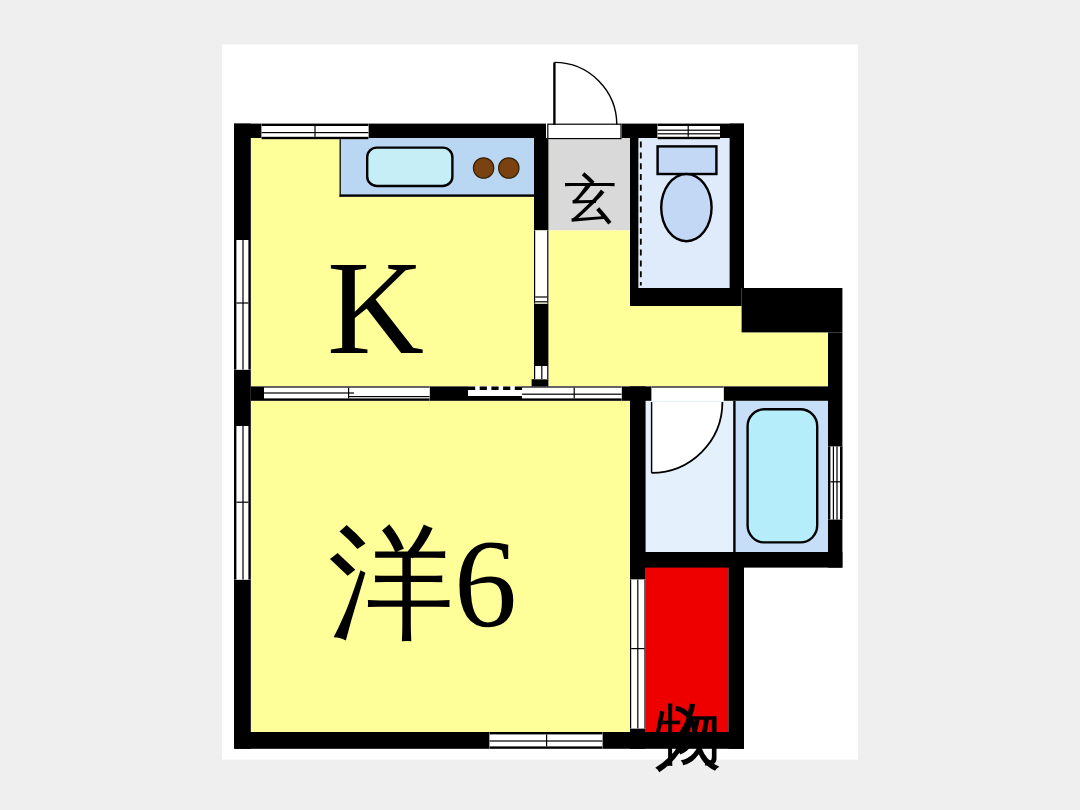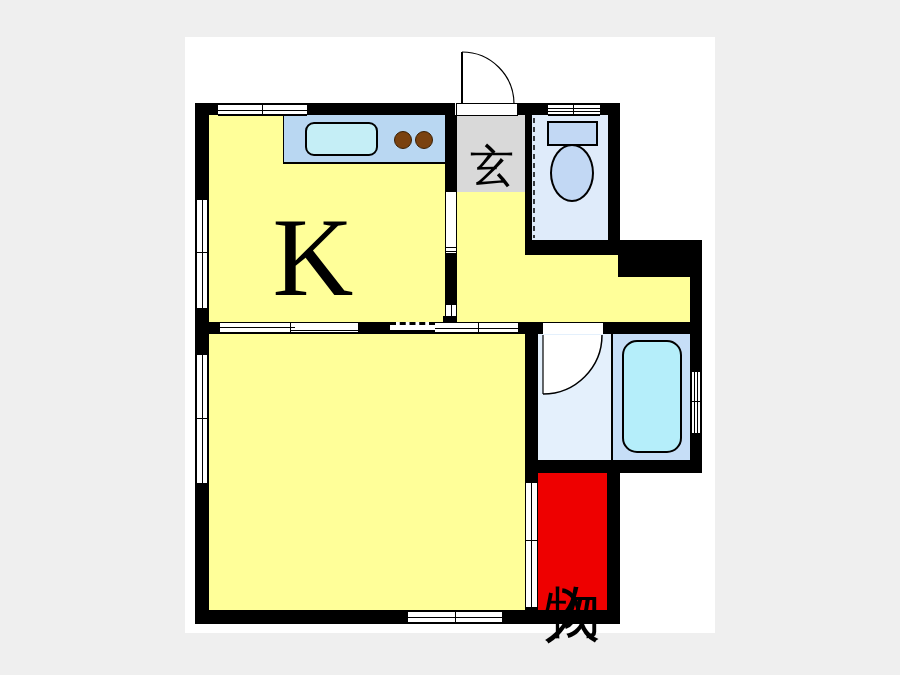--- a/index.html
+++ b/index.html
@@ -120,20 +120,23 @@
     <div class="line" style="left:5px;top:0;width:1px;height:124px;"></div>
     <div class="line" style="left:0;top:57px;width:11px;height:1px;"></div>
   </div>
 
   <div class="abs label" style="left:243px;top:197px;width:140px;height:120px;font-size:112px;">
     <span>K</span>
   </div>
   <div class="abs label" style="left:462px;top:140px;width:60px;height:52px;font-size:44px;">
     <span>玄</span>
   </div>
+  <div class="abs label" style="left:202px;top:417px;width:300px;height:140px;font-size:105px;">
+    <span>洋6</span>
+  </div>
   <div class="abs label" style="left:538px;top:472px;width:69px;height:138px;font-size:56px;">
     <span class="v-label">物入</span>
   </div>
 
   <svg class="overlay" width="900" height="675" viewBox="0 0 900 675">
     <g>
       <path d="M462,52 L462,104" stroke="#000" stroke-width="2" fill="none"></path>
       <path d="M462,52 A52,52 0 0 1 514,104" stroke="#000" stroke-width="1.2" fill="none"></path>
     </g>
     <g>

